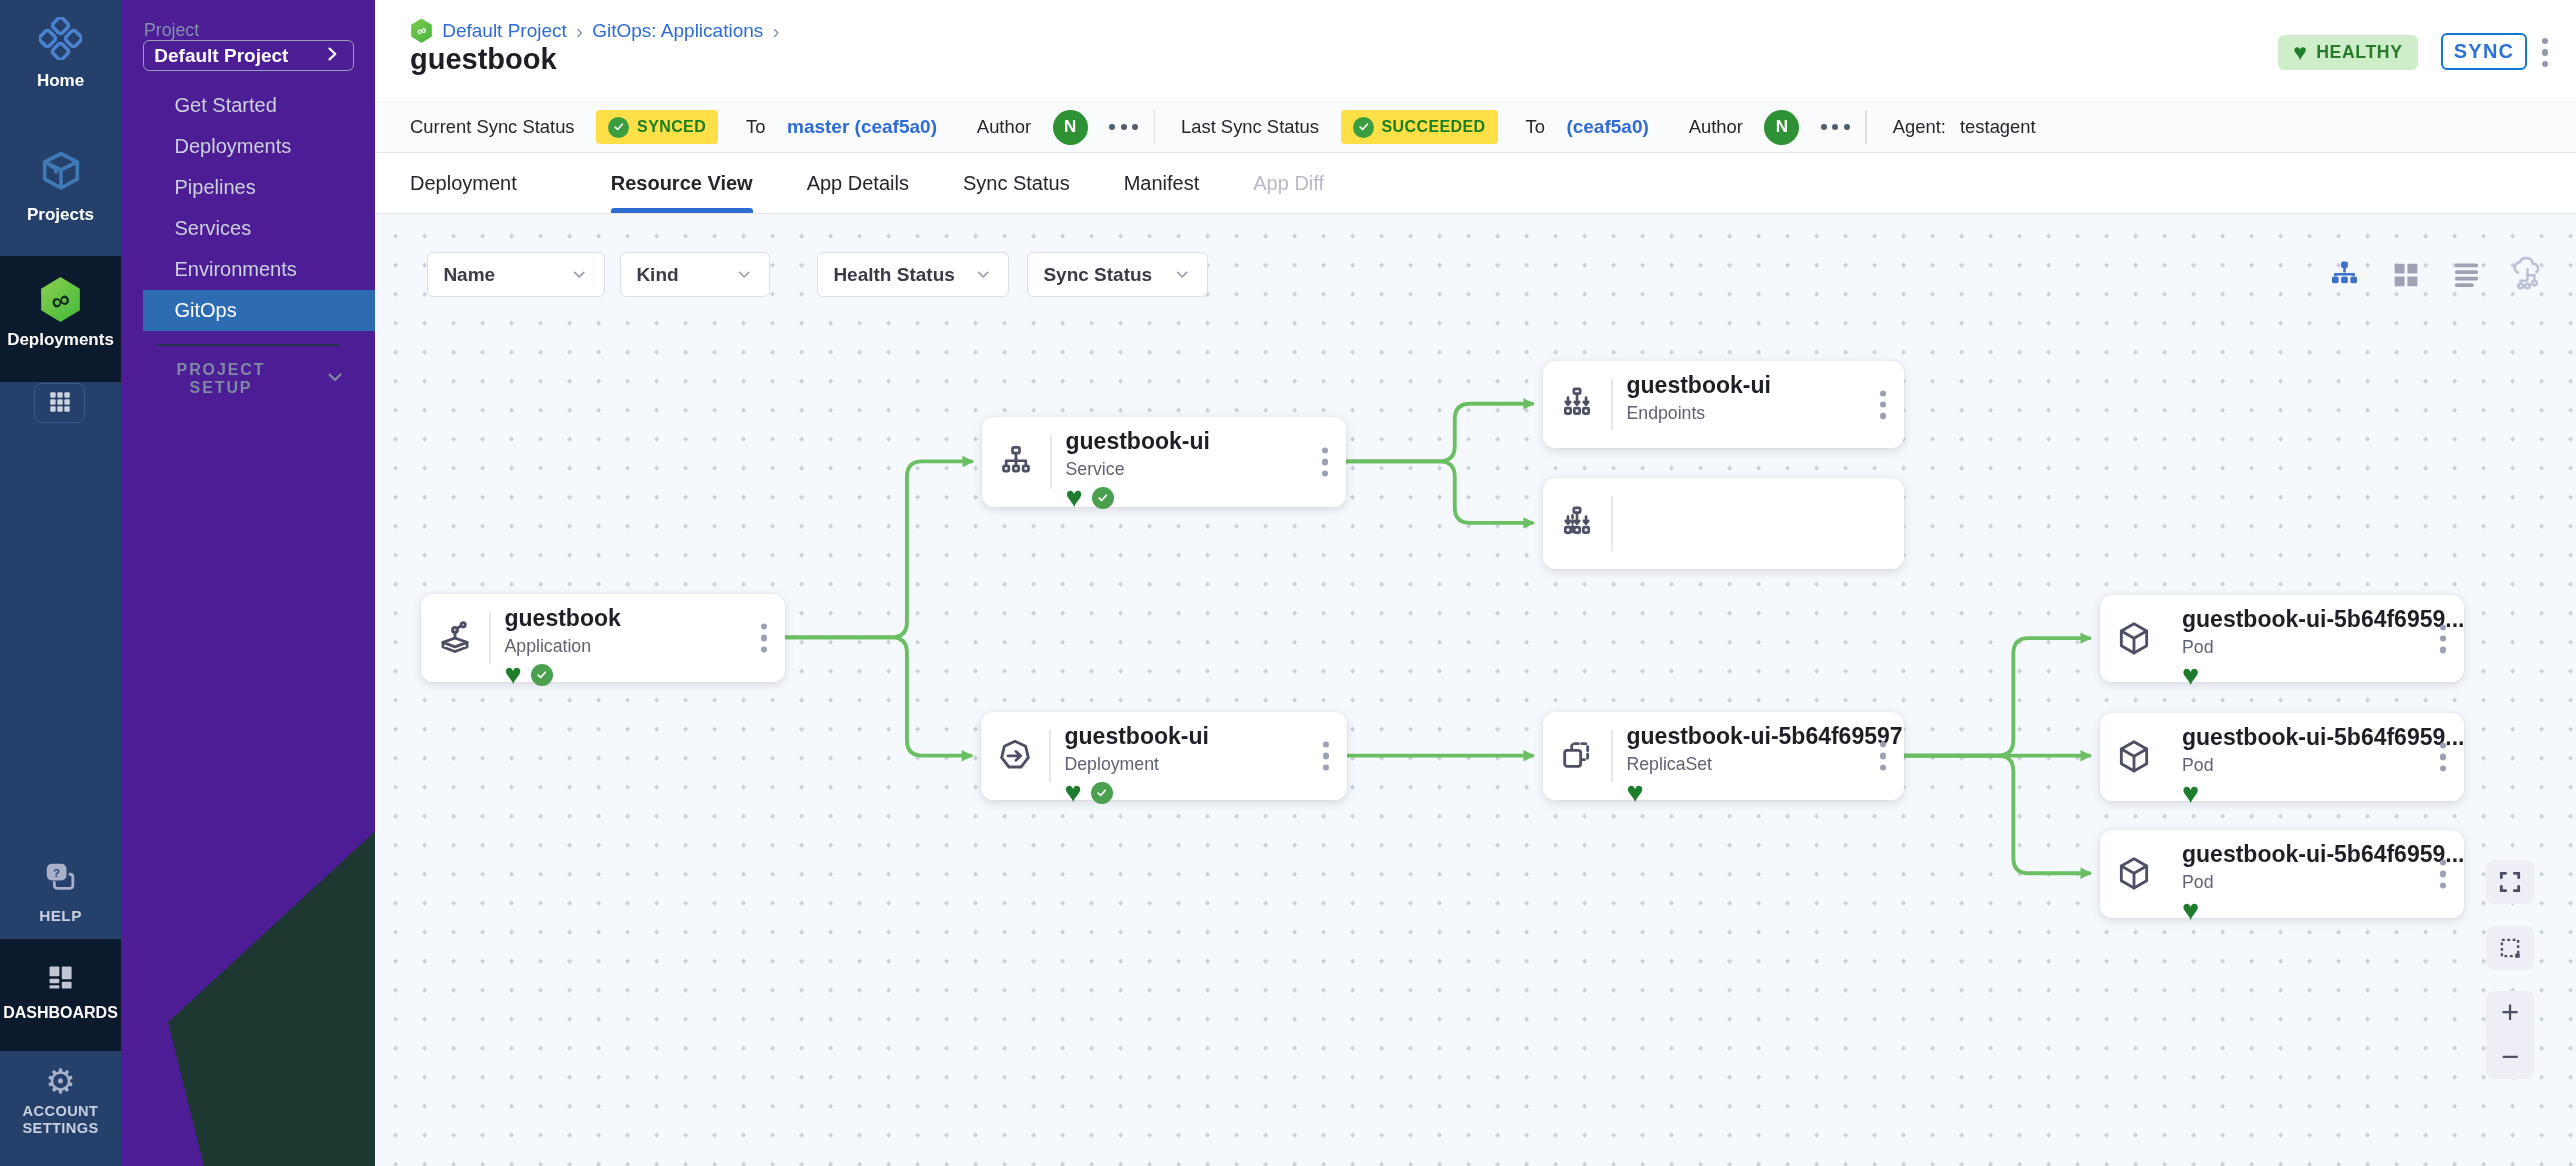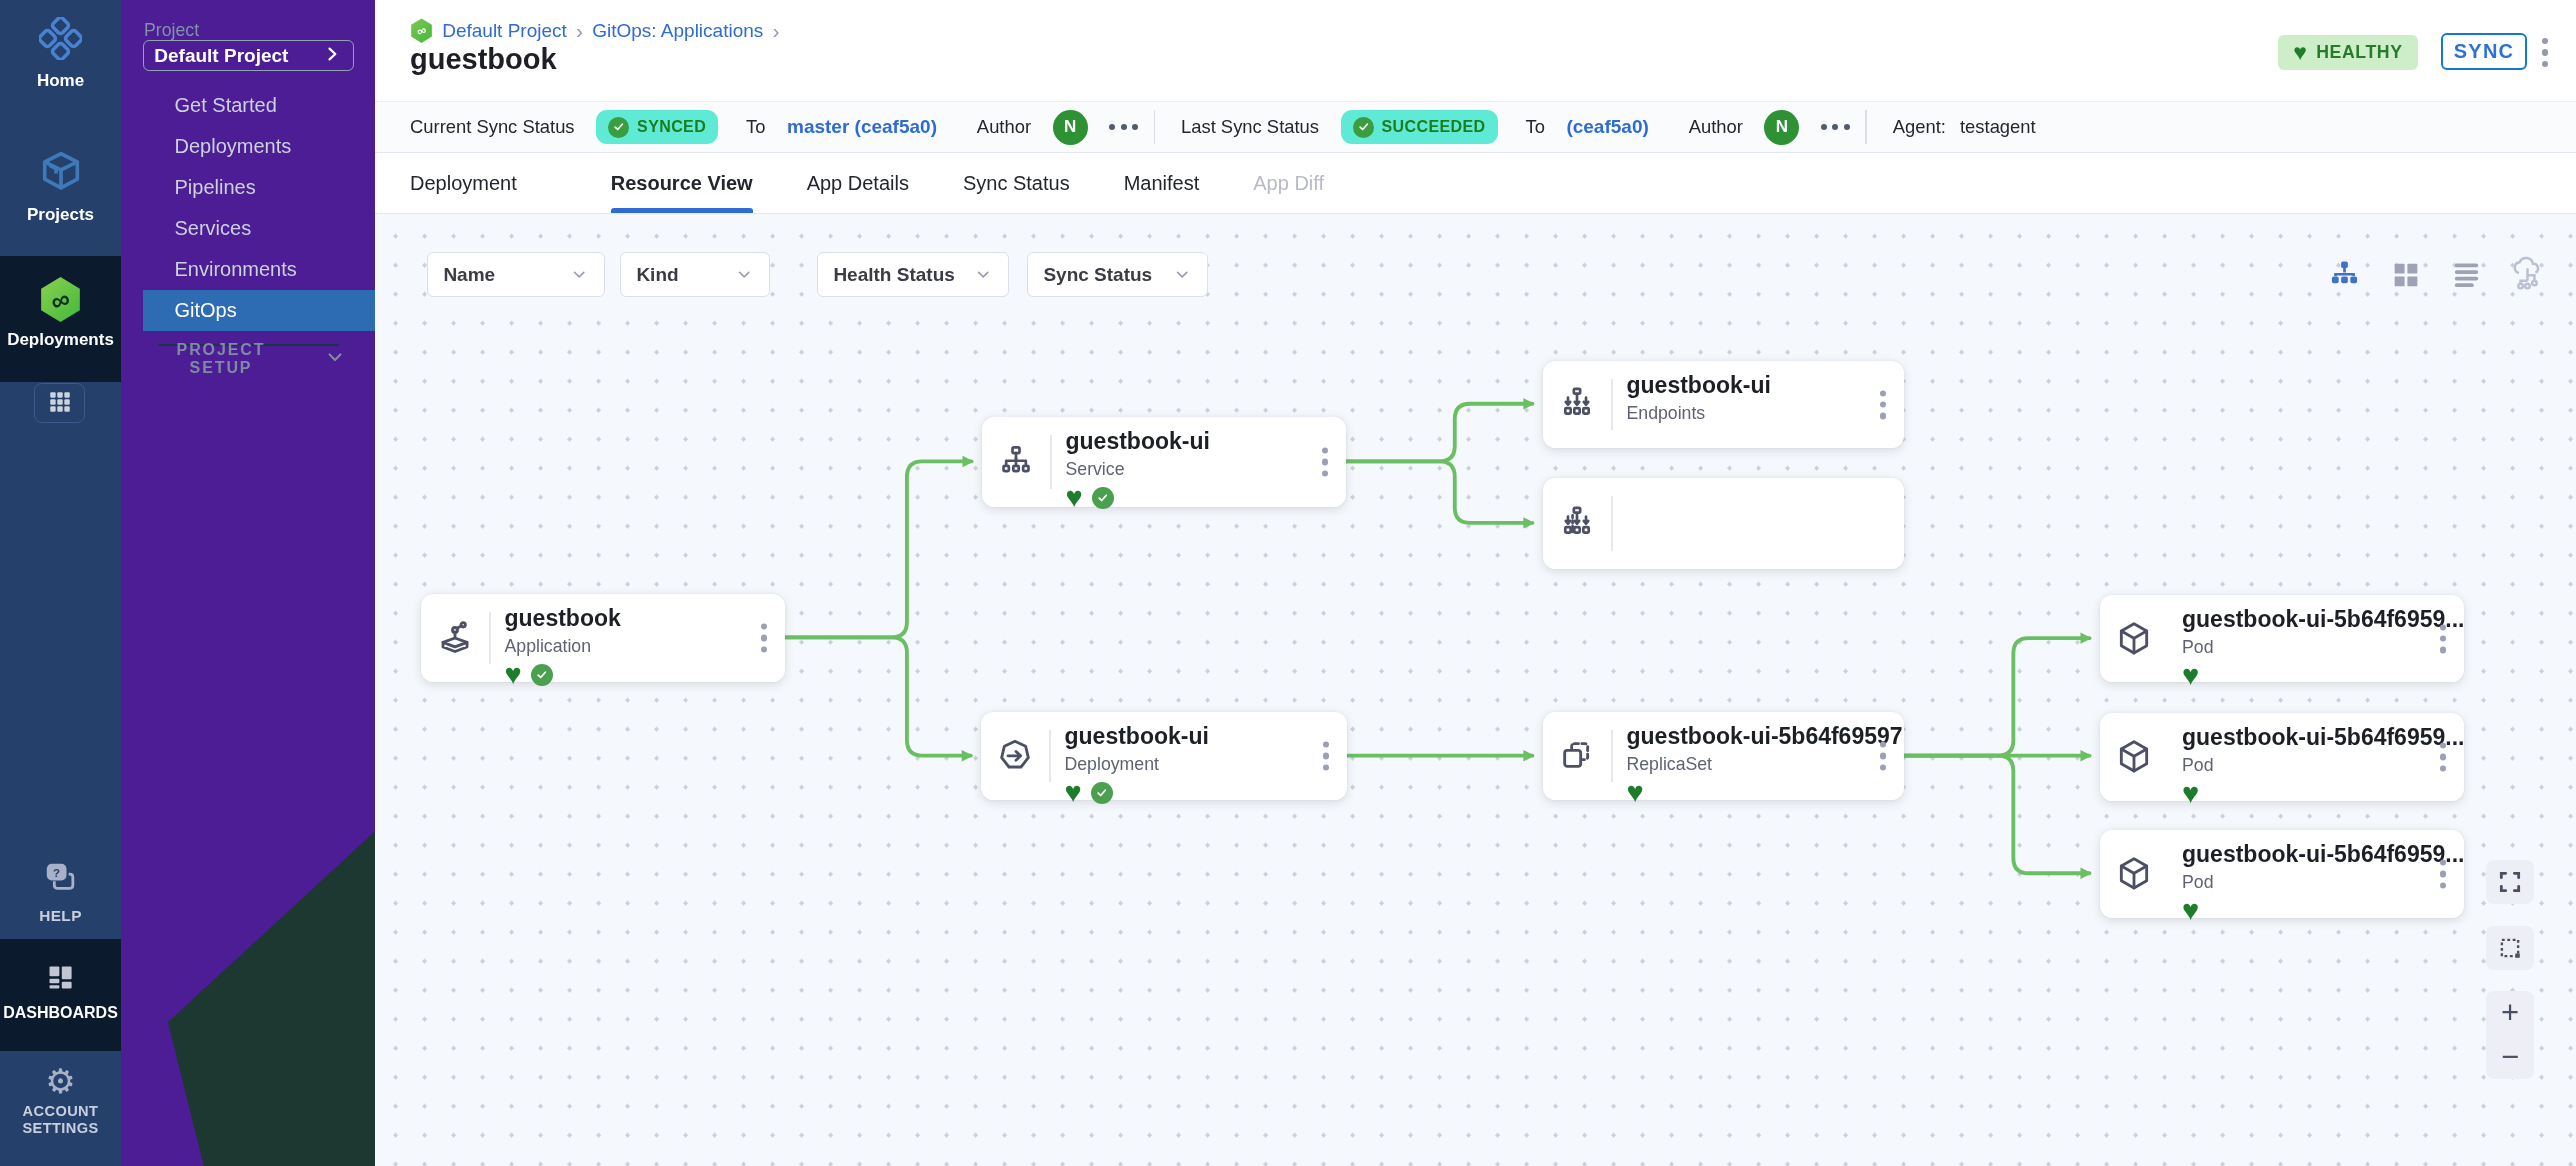--- a/index.html
+++ b/index.html
@@ -17,21 +17,21 @@
 
   
   .panel { position:relative; width:254px; height:100%; background:#4c1d95; flex:0 0 254px; overflow:hidden; z-index:4;text-align:center; }
   .panel-label { position:absolute; left:23px; top:20px; font-size:17.7px; color:#8291ab; }
   .project-select { position:absolute; left:21.5px; top:40px; width:211px; height:31px; border:1.5px solid #97a1b4; border-radius:6.1px; display:flex; align-items:center; justify-content:space-between; padding:0 10.8px; cursor:pointer; }
   .project-select .val { color:#fff; font-size:19px; font-weight:600; }
   .panel-nav { position:absolute; left:0; top:85px; width:100%; }
   .panel-item { height:41px; display:flex; align-items:center; padding-left:32px; margin-left:21.5px; color:#ccd2dd; font-size:20px; cursor:pointer; }
   .panel-item.active { background:#2d6cb2; color:#fff; }
   .panel-divider { position:absolute; left:37px; top:344px; width:181px; height:1.5px; background:#21334c; }
-  .project-setup { position:absolute; left:32px; top:341px; width:192px; display:flex; align-items:center; justify-content:space-between; color:#7f8ba4; font-size:16px; font-weight:700; letter-spacing:1.9px; cursor:pointer;gap:36px; }
+  .project-setup { position:absolute; left:32px; top:361px; width:192px; display:flex; align-items:center; justify-content:space-between; color:#7f8ba4; font-size:16px; font-weight:700; letter-spacing:1.9px; cursor:pointer;gap:36px; }
   .watermark { position:absolute; left:42px; top:811px; width:584px; height:553px; background:#1c3830; clip-path:polygon(50% 0%, 95% 26%, 95% 74%, 50% 100%, 5% 74%, 5% 26%); transform:rotate(-14deg); display:flex; align-items:center; justify-content:center; }
   .watermark span { font-size:254px; font-weight:700; color:#0d2136; }
 
   
   .main { position:relative; flex:1; height:100%; background:#fff; }
   .header { position:relative; height:101px; background:#fff; }
   .breadcrumb { position:absolute; left:35px; top:18.4px; display:flex; align-items:center; gap:9.2px; font-size:19px; }
   .crumb-link { color:#2e6bd3; cursor:pointer; }
   .crumb-sep { color:#8b99b0; font-size:21px; }
   .page-title { position:absolute; left:35px; top:43px; font-size:29px; font-weight:700; color:#1d1e26; }
@@ -39,21 +39,21 @@
   .health-pill .hp-text { color:#287b2b; font-size:17.7px; font-weight:700; letter-spacing:0.6px; }
   .heart { color:#1e7e2b; font-size:23px; line-height:1; }
   .sync-btn { position:absolute; top:33px; right:49px; width:86px; height:37px; border:2.3px solid #1378d2; border-radius:6.1px; background:#fff; color:#2b71d8; font-size:20px; font-weight:700; letter-spacing:1.2px; display:flex; align-items:center; justify-content:center; cursor:pointer; }
   .kebab-v { display:flex; flex-direction:column; gap:5.4px; align-items:center; cursor:pointer; }
   .kebab-v i { width:6.1px; height:6.1px; border-radius:50%; background:#949aac; }
   .header-kebab { position:absolute; top:38px; right:28px; }
 
   
   .status-bar { position:relative; height:52px; background:#fafbfd; border-top:0.8px solid #eef0f4; border-bottom:0.8px solid #e4e7ed; display:flex; align-items:center; padding-left:35px; font-size:18.4px; color:#25262e; }
   .sb-gap { margin-right:21.5px; }
-  .pill { display:flex; align-items:center; gap:7.7px; background:#5eead4; border-radius:11px; height:34px; padding:0 12.3px; }
+  .pill { display:flex; align-items:center; gap:7.7px; background:#fde047; border-radius:4px; height:34px; padding:0 12.3px; }
   .pill .pill-text { color:#1c7d1f; font-size:16px; font-weight:700; letter-spacing:0.4px; }
   .check-circle { width:21px; height:21px; border-radius:50%; background:#3a9d3f; display:flex; align-items:center; justify-content:center; }
   .check-circle svg { display:block; }
   .sb-link { color:#2e6bd3; font-weight:700; font-size:19px; cursor:pointer; }
   .avatar { width:35px; height:35px; border-radius:50%; background:#2e9134; color:#fff; font-size:17px; font-weight:700; display:flex; align-items:center; justify-content:center; }
   .dots-h { display:flex; gap:5.4px; cursor:pointer; }
   .dots-h i { width:6.1px; height:6.1px; border-radius:50%; background:#525c6e; }
   .sb-divider { width:1.5px; height:34px; background:#dcdee6; margin:0 26px 0 15.4px; }
 
   

